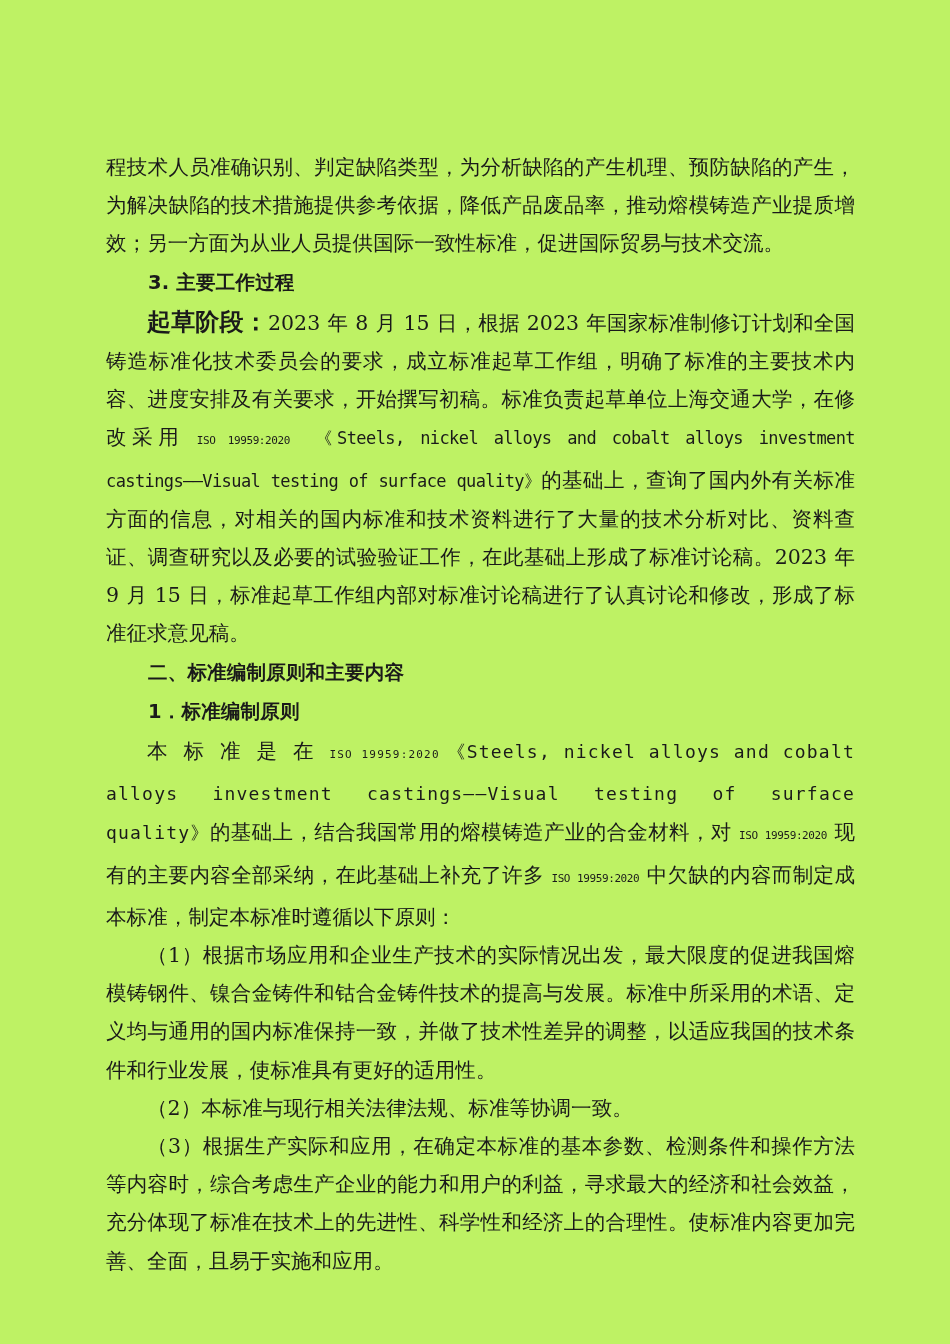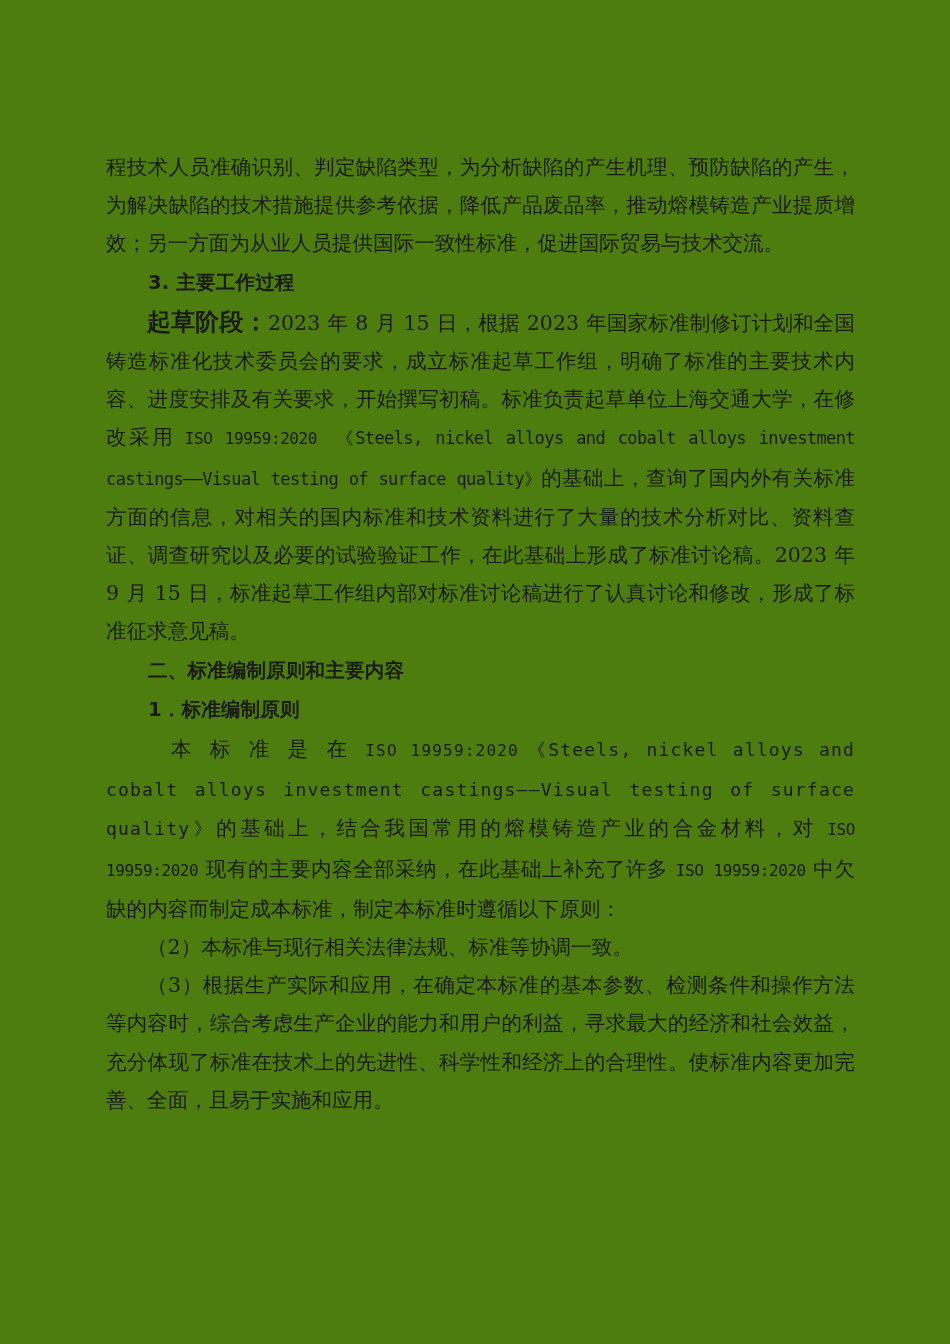--- a/index.html
+++ b/index.html
@@ -12,21 +12,21 @@
     height: 1344px;
     overflow: hidden;
     font-family: "DejaVu Serif", "Liberation Serif", serif;
     color: #1a1a1a;
   }
 
   #page {
     position: relative;
     width: 950px;
     height: 1344px;
-    background: #4d7c0f;
+    background: #bef264;
     box-sizing: border-box;
     padding: 148px 59px 0 106px;
   }
 
   .doc-body {
     width: 749px;
   }
 
   
   .para {
@@ -69,31 +69,30 @@
     font-size: 18px;
     letter-spacing: -0.2px;
   }
   .latin-tight {
     font-family: "DejaVu Sans Mono", "Liberation Mono", monospace;
     font-size: 17px;
     letter-spacing: -0.6px;
   }
   .num {
     font-family: "DejaVu Sans Mono", "Liberation Mono", monospace;
-    font-size: 16px;
+    font-size: 11px;
     letter-spacing: -0.4px;
   }
 
   
   .wide-first {
     letter-spacing: 0.1px;
   }
   .spaced {
     letter-spacing: 4.2px;
-    margin-left: 24px;
   }
   .spaced-sm {
     letter-spacing: 1.2px;
   }
 </style>
 </head>
 <body>
 
 <div id="page">
   <div class="doc-body">
@@ -109,20 +108,23 @@
 
 
     <p class="heading">二、标准编制原则和主要内容</p>
 
     <p class="heading">1．标准编制原则</p>
 
     <p class="para indent2 wide-first">
       <span class="spaced">本 标 准 是 在  </span><span class="num spaced-sm">ISO  19959:2020</span><span> </span><span class="latin spaced-sm">《Steels, nickel alloys and cobalt alloys investment castings——Visual testing of surface quality》</span><span>的基础上，结合我国常用的熔模铸造产业的合金材料，对 </span><span class="num">ISO 19959:2020</span><span> 现有的主要内容全部采纳，在此基础上补充了许多 </span><span class="num">ISO 19959:2020</span><span> 中欠缺的内容而制定成本标准，制定本标准时遵循以下原则：</span>
     </p>
 
+    <p class="para indent2">
+      <span>（1）</span><span>根据市场应用和企业生产技术的实际情况出发，最大限度的促进我国熔模铸钢件、镍合金铸件和钴合金铸件技术的提高与发展。标准中所采用的术语、定义均与通用的国内标准保持一致，并做了技术性差异的调整，以适应我国的技术条件和行业发展，使标准具有更好的适用性。</span>
+    </p>
 
     <p class="para indent2">
       <span>（2）</span><span>本标准与现行相关法律法规、标准等协调一致。</span>
     </p>
 
     <p class="para indent2">
       <span>（3）</span><span>根据生产实际和应用，在确定本标准的基本参数、检测条件和操作方法等内容时，综合考虑生产企业的能力和用户的利益，寻求最大的经济和社会效益，充分体现了标准在技术上的先进性、科学性和经济上的合理性。使标准内容更加完善、全面，且易于实施和应用。</span>
     </p>
 
   </div>

